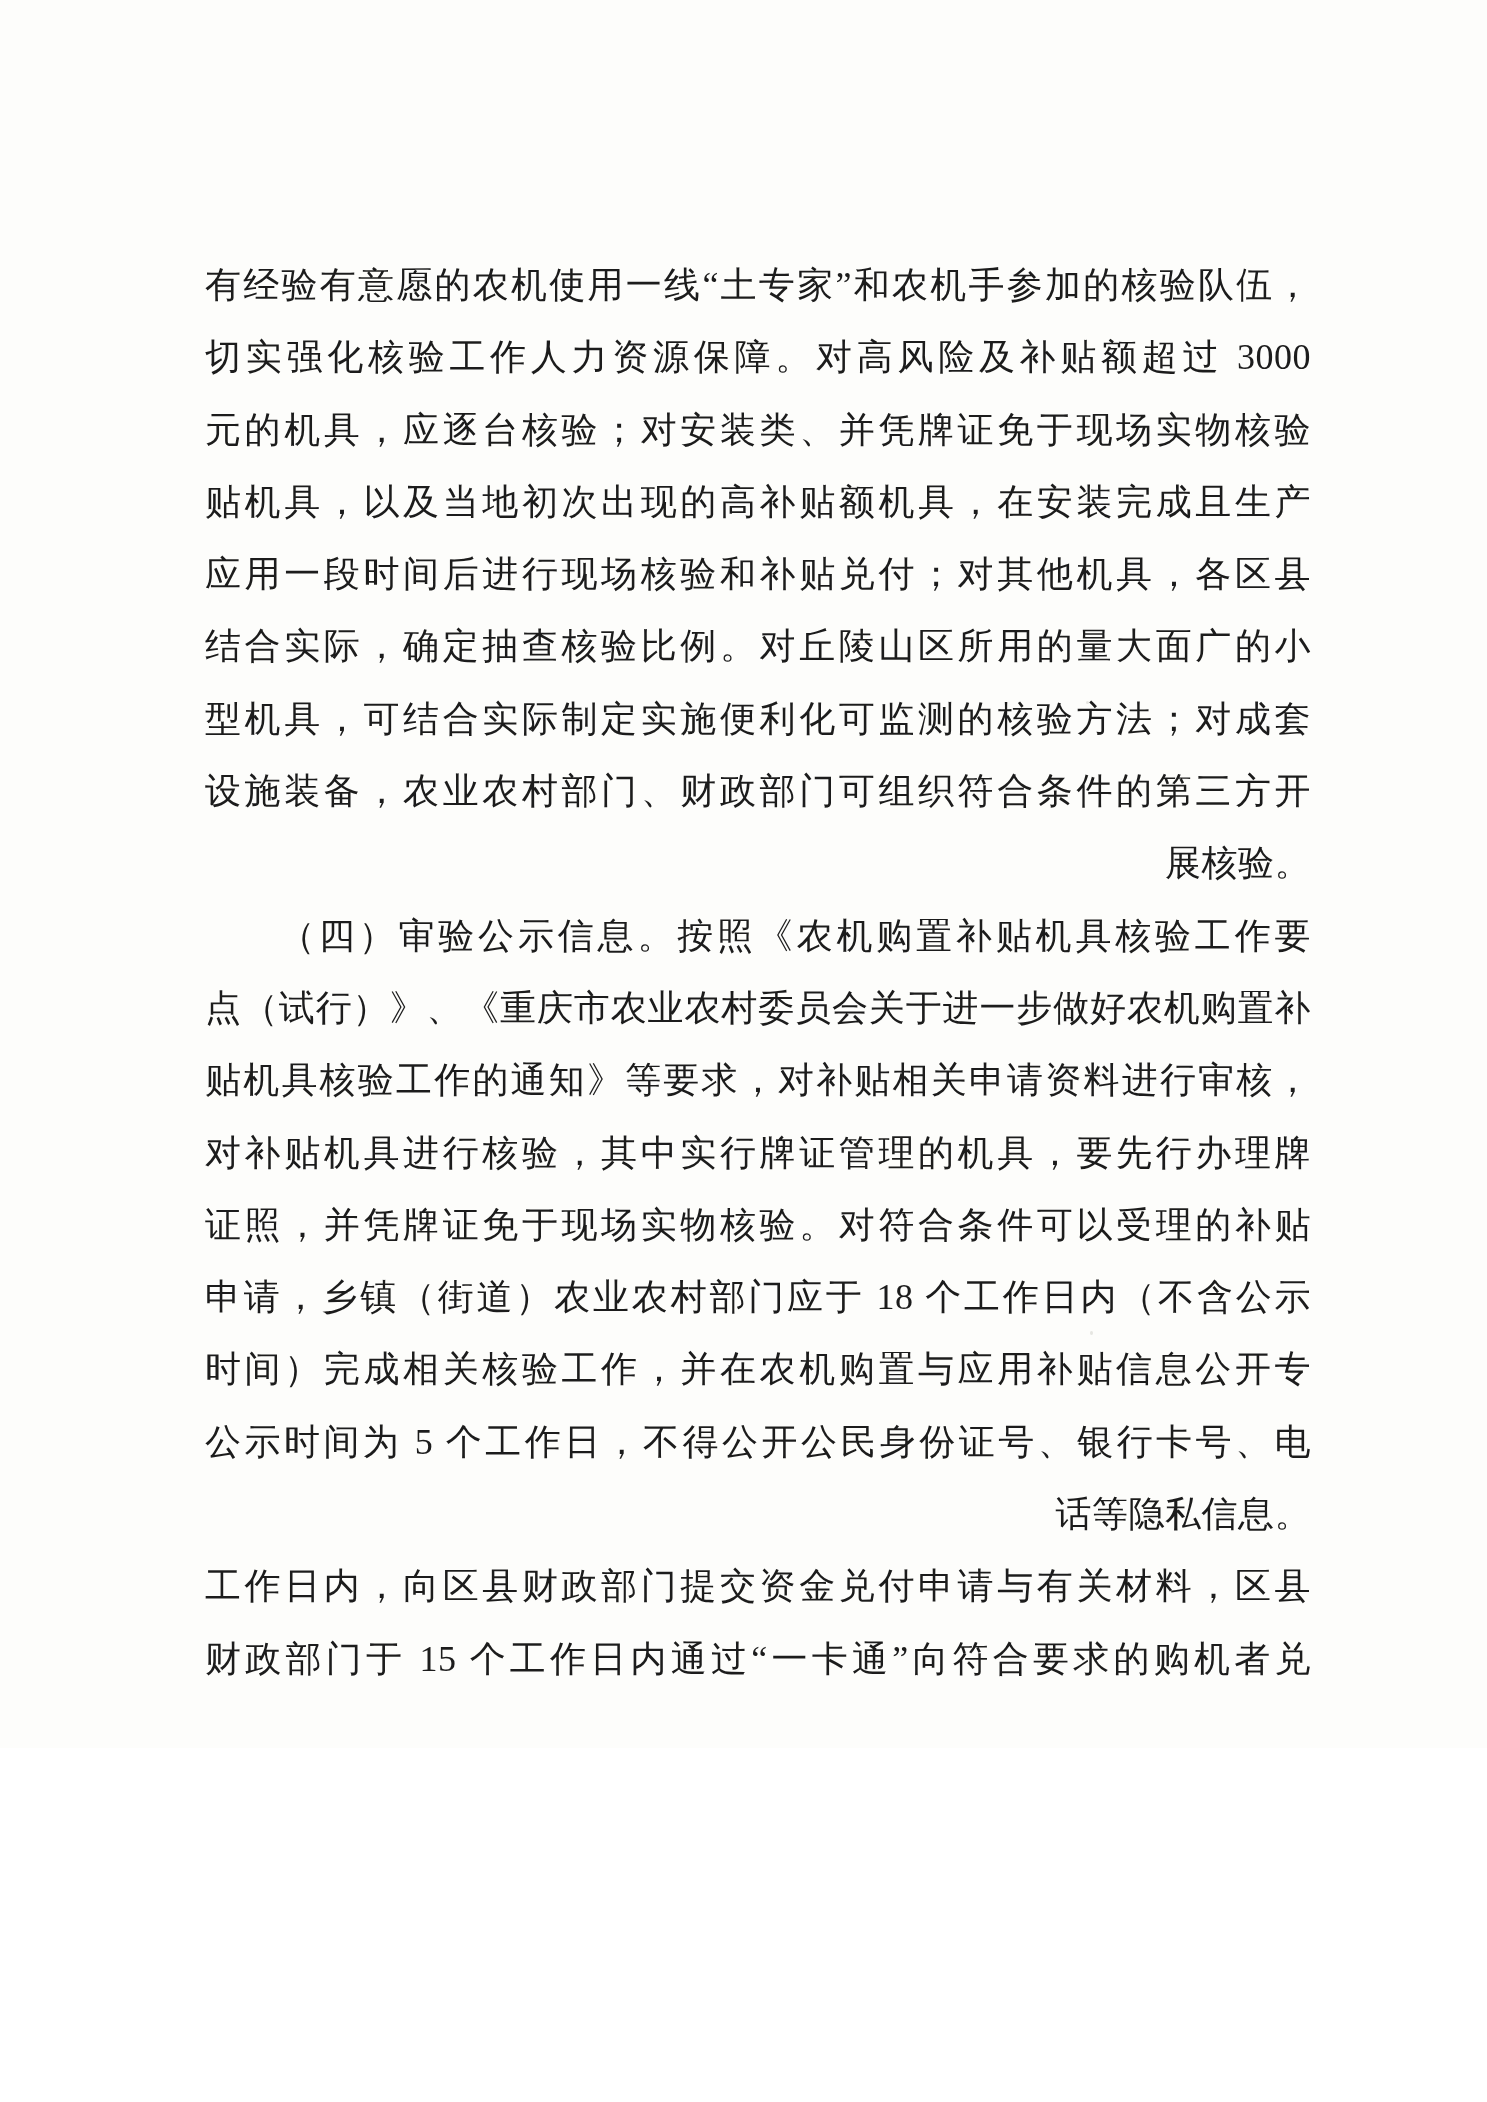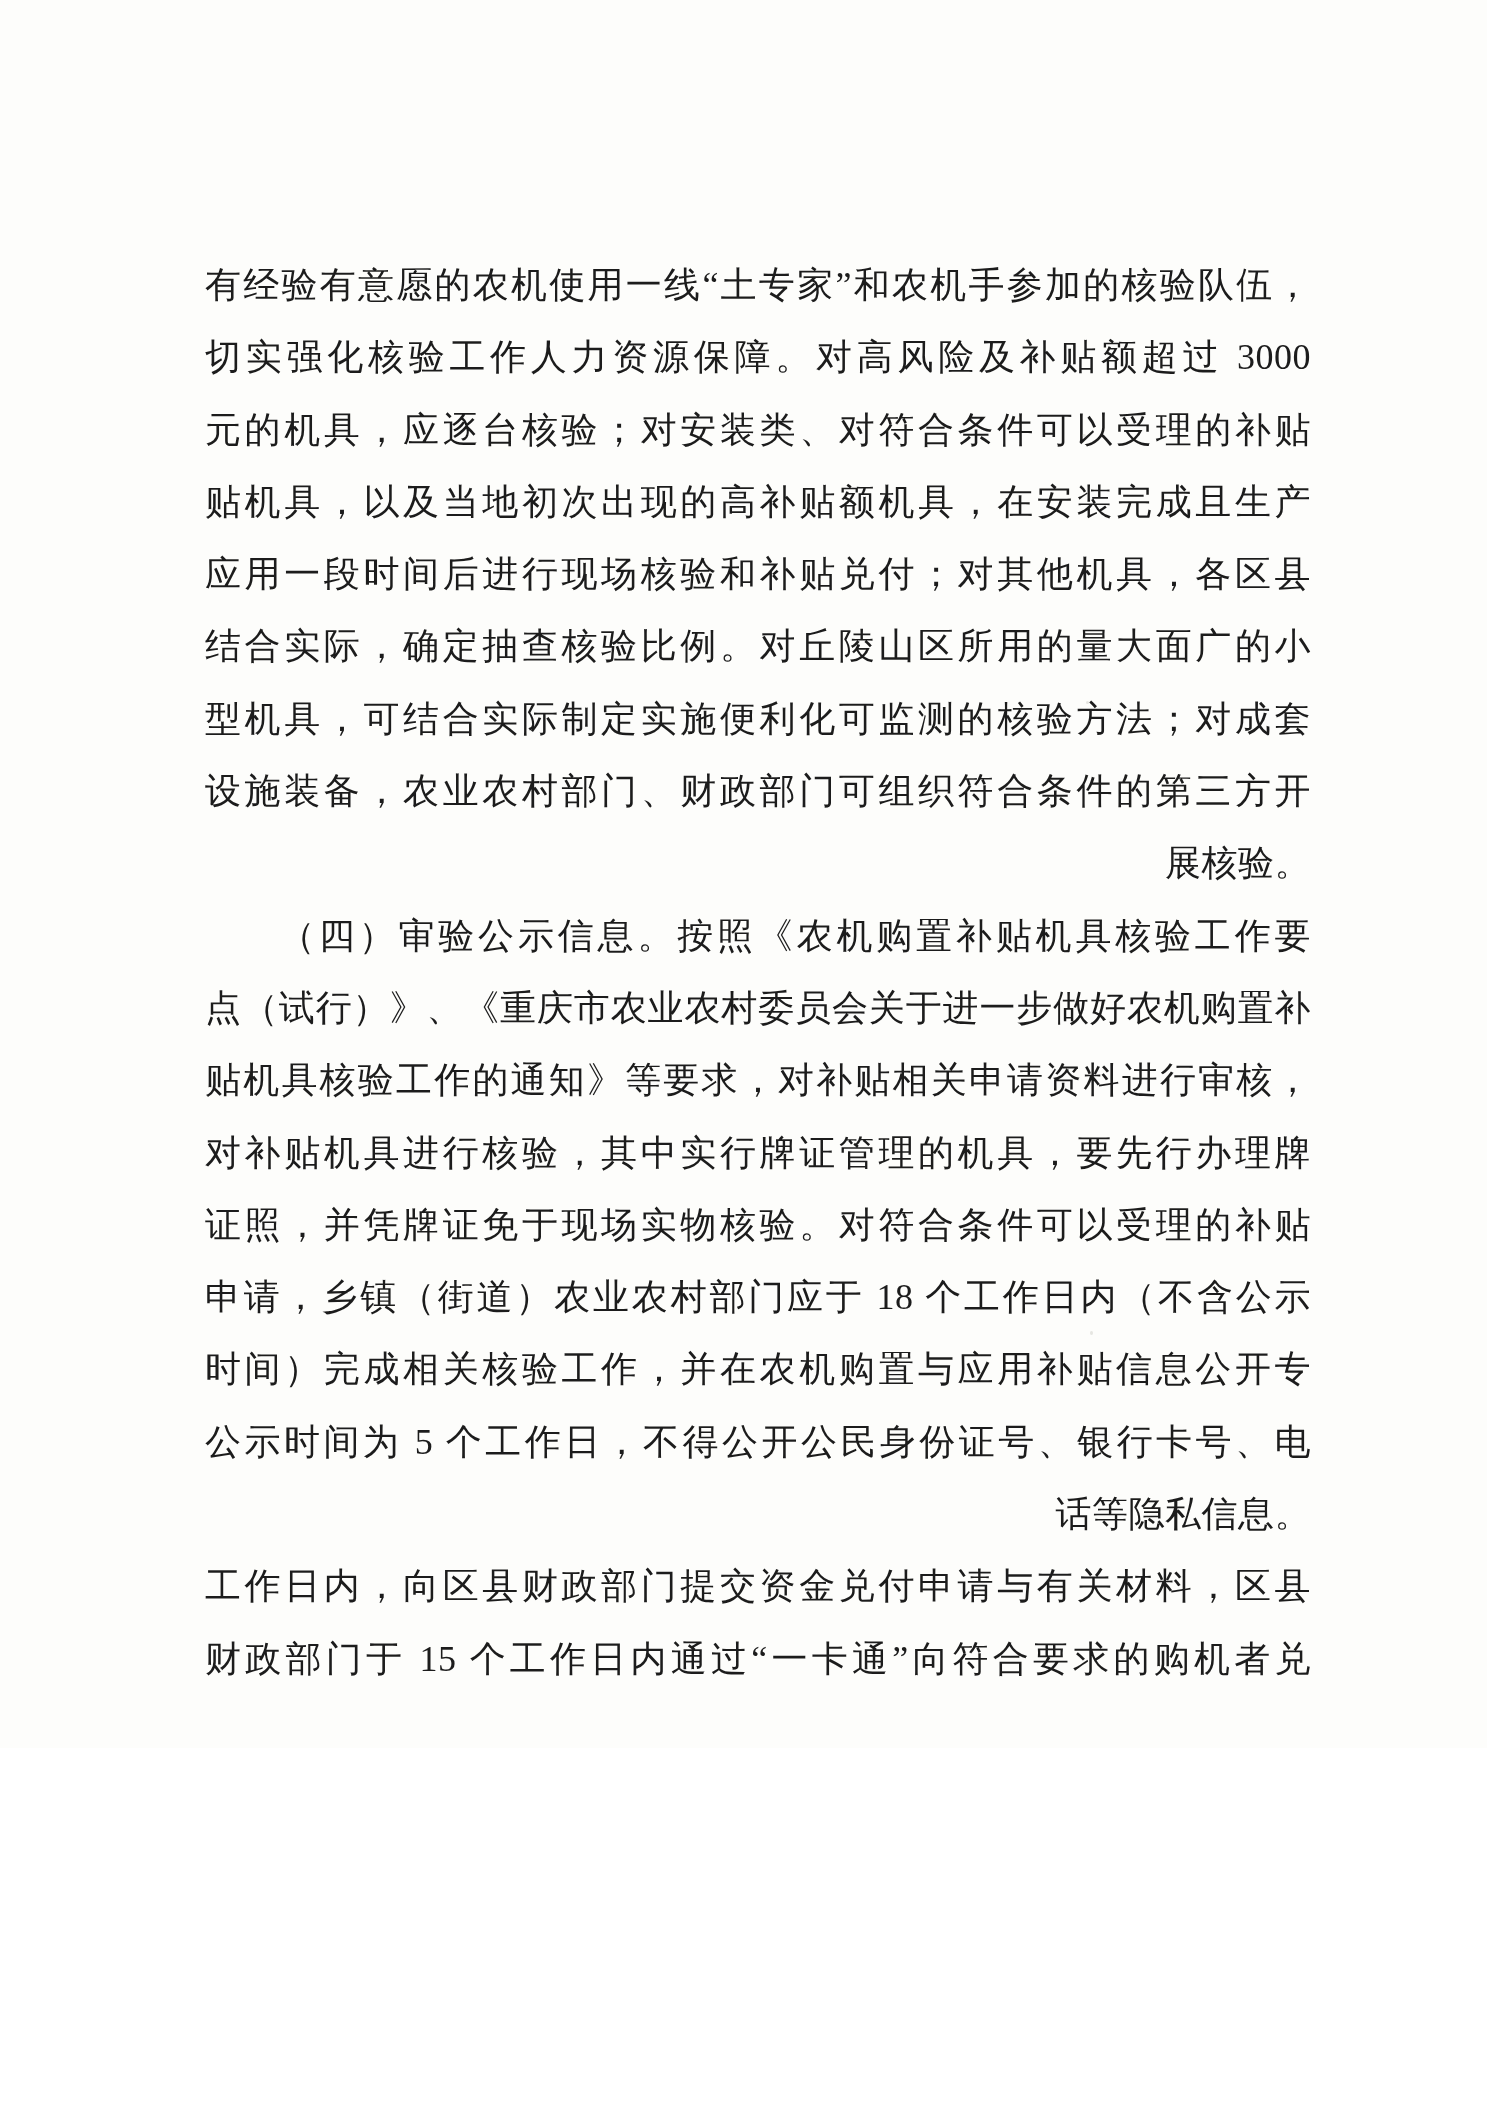--- a/index.html
+++ b/index.html
@@ -59,21 +59,21 @@
   .speck.s2 { left: 1086px; top: 701px;  width: 3px; height: 3px; }
   .speck.s3 { left: 1090px; top: 1331px; width: 3px; height: 4px; }
 </style>
 </head>
 <body>
 
 <div class="page">
   <div class="text-block">
       <div class="line just"><span>有经验有意愿的农机使用一线“土专家”和农机手参加的核验队伍，</span></div>
       <div class="line just"><span>切实强化核验工作人力资源保障。对高风险及补贴额超过 3000</span></div>
-      <div class="line just"><span>元的机具，应逐台核验；对安装类、对符合条件可以受理的补贴</span></div>
+      <div class="line just"><span>元的机具，应逐台核验；对安装类、并凭牌证免于现场实物核验</span></div>
       <div class="line just"><span>贴机具，以及当地初次出现的高补贴额机具，在安装完成且生产</span></div>
       <div class="line just"><span>应用一段时间后进行现场核验和补贴兑付；对其他机具，各区县</span></div>
       <div class="line just"><span>结合实际，确定抽查核验比例。对丘陵山区所用的量大面广的小</span></div>
       <div class="line just"><span>型机具，可结合实际制定实施便利化可监测的核验方法；对成套</span></div>
       <div class="line just"><span>设施装备，农业农村部门、财政部门可组织符合条件的第三方开</span></div>
       <div class="line"><span>展核验。</span></div>
       <div class="line just ind"><span class="bold">（四）审验公示信息。</span><span>按照《农机购置补贴机具核验工作要</span></div>
       <div class="line just"><span>点（试行）》、《重庆市农业农村委员会关于进一步做好农机购置补</span></div>
       <div class="line just"><span>贴机具核验工作的通知》等要求，对补贴相关申请资料进行审核，</span></div>
       <div class="line just"><span>对补贴机具进行核验，其中实行牌证管理的机具，要先行办理牌</span></div>

